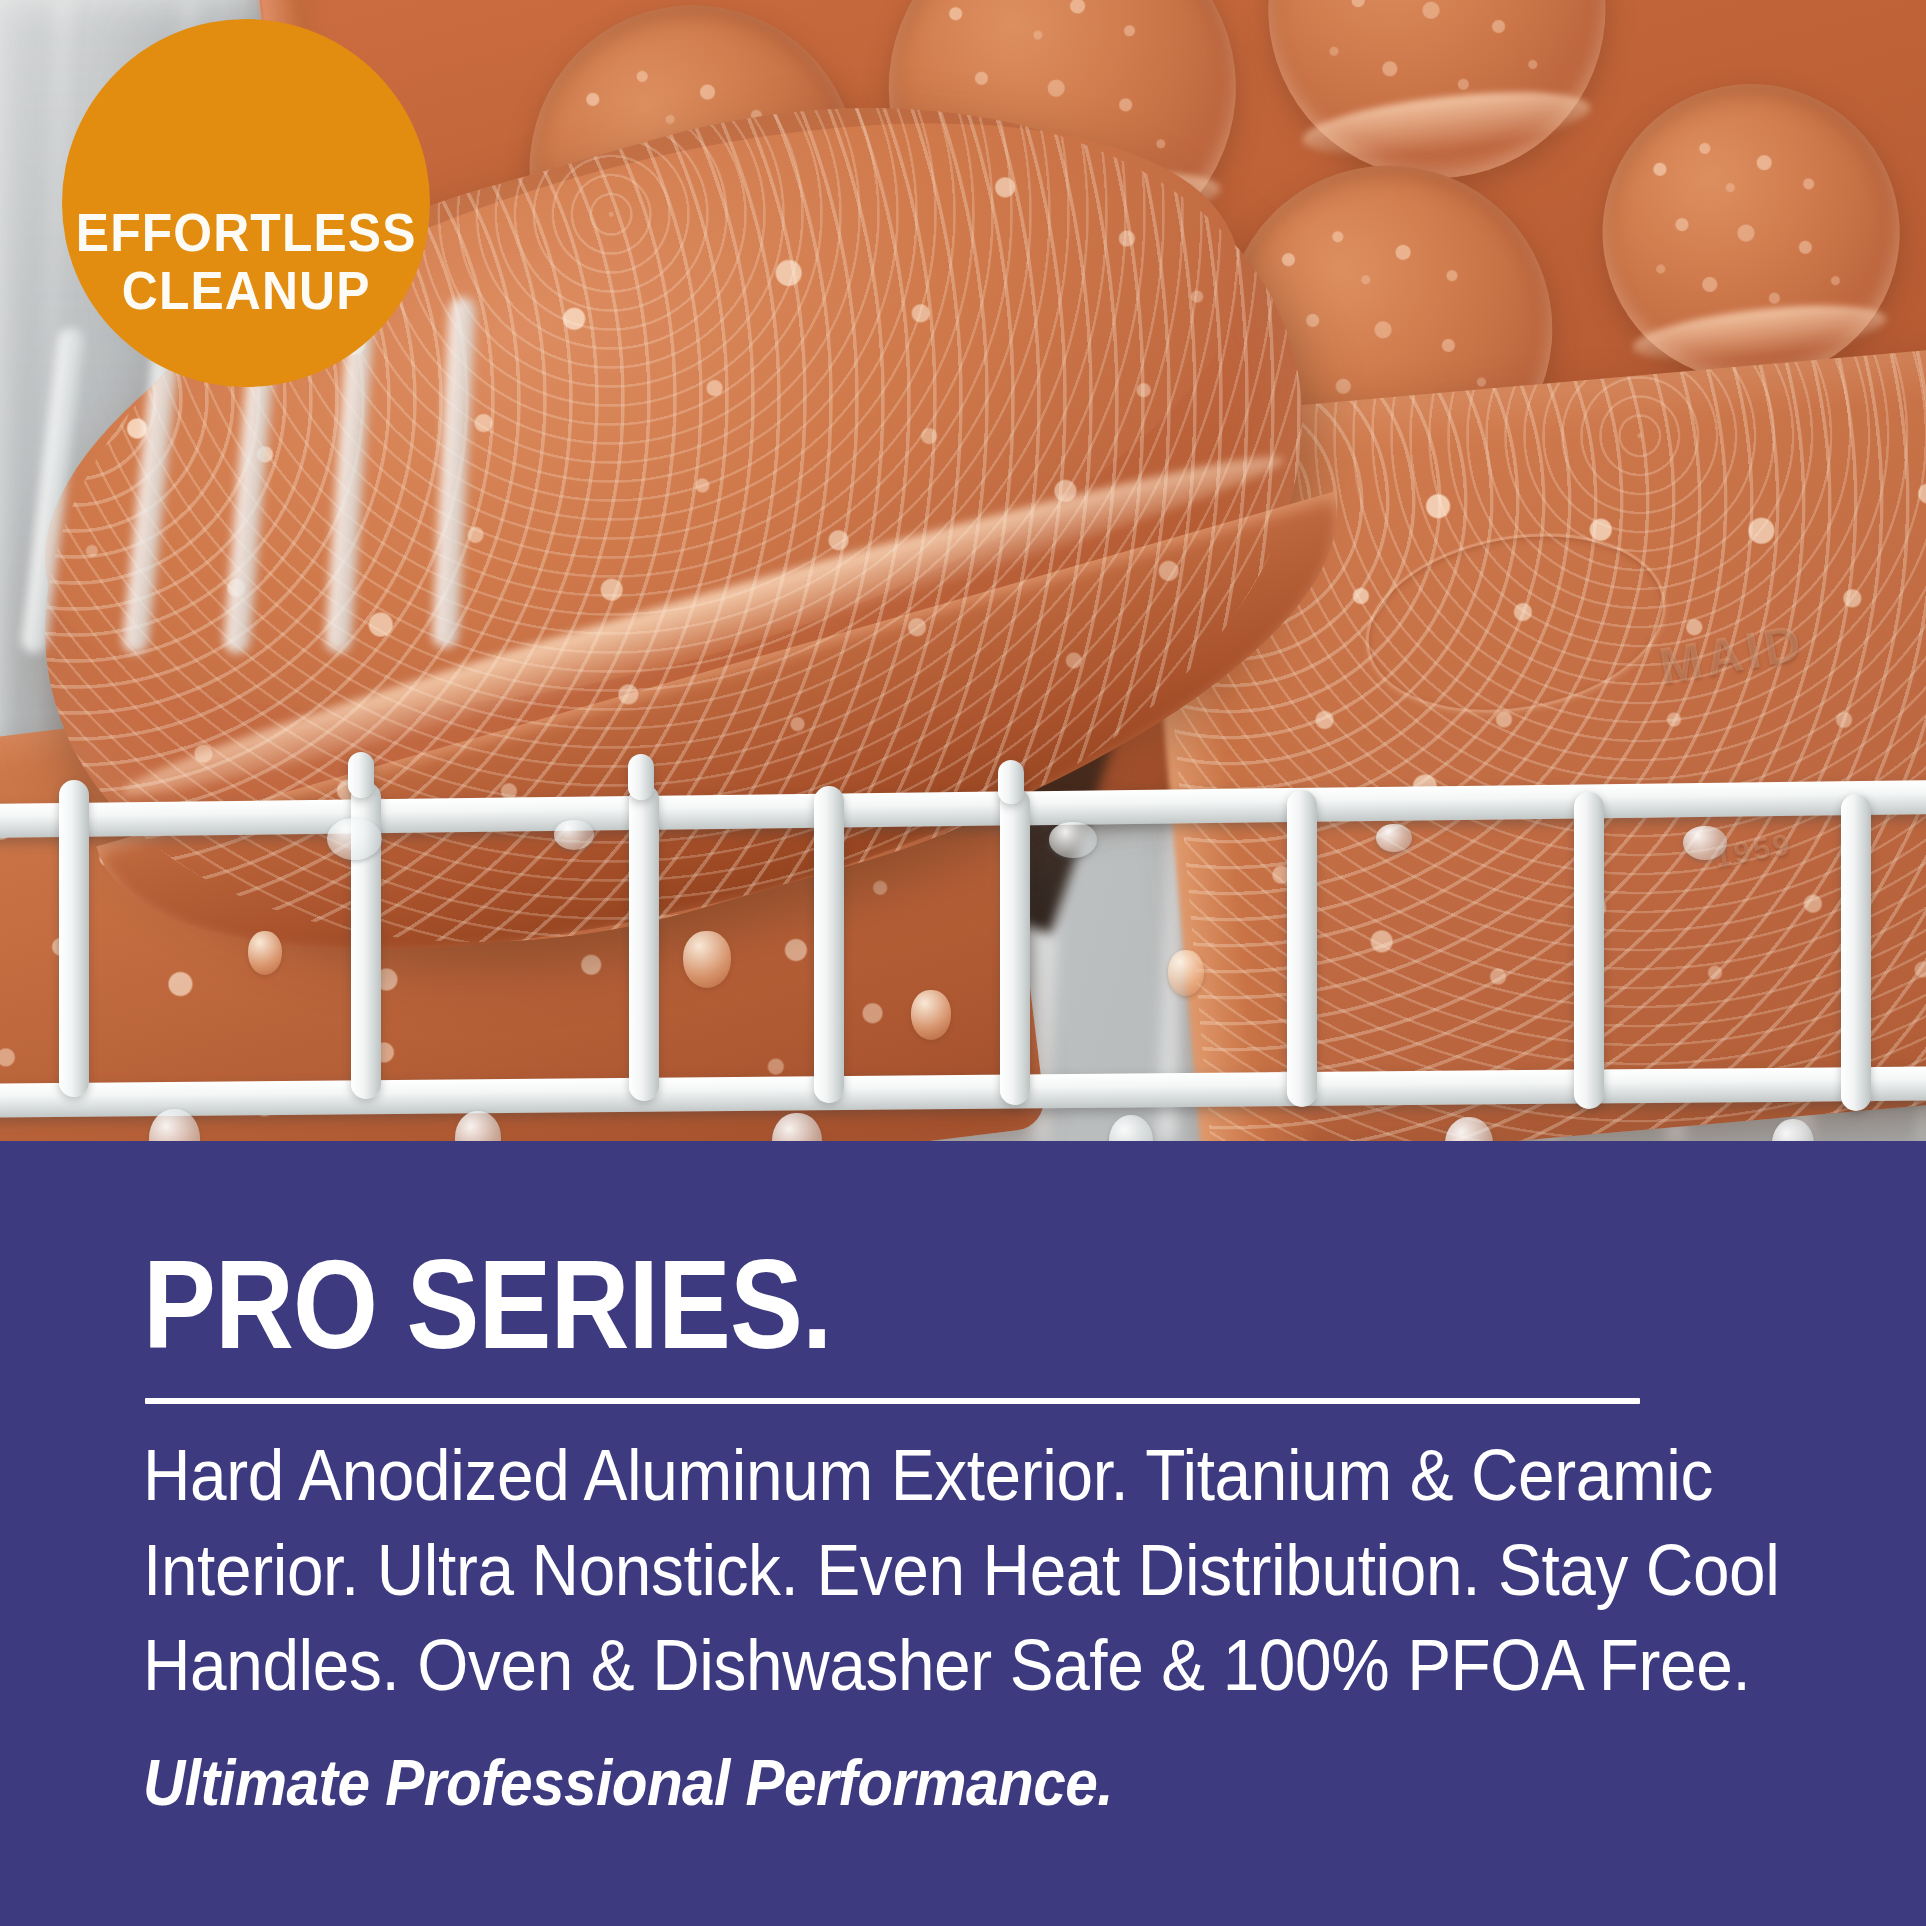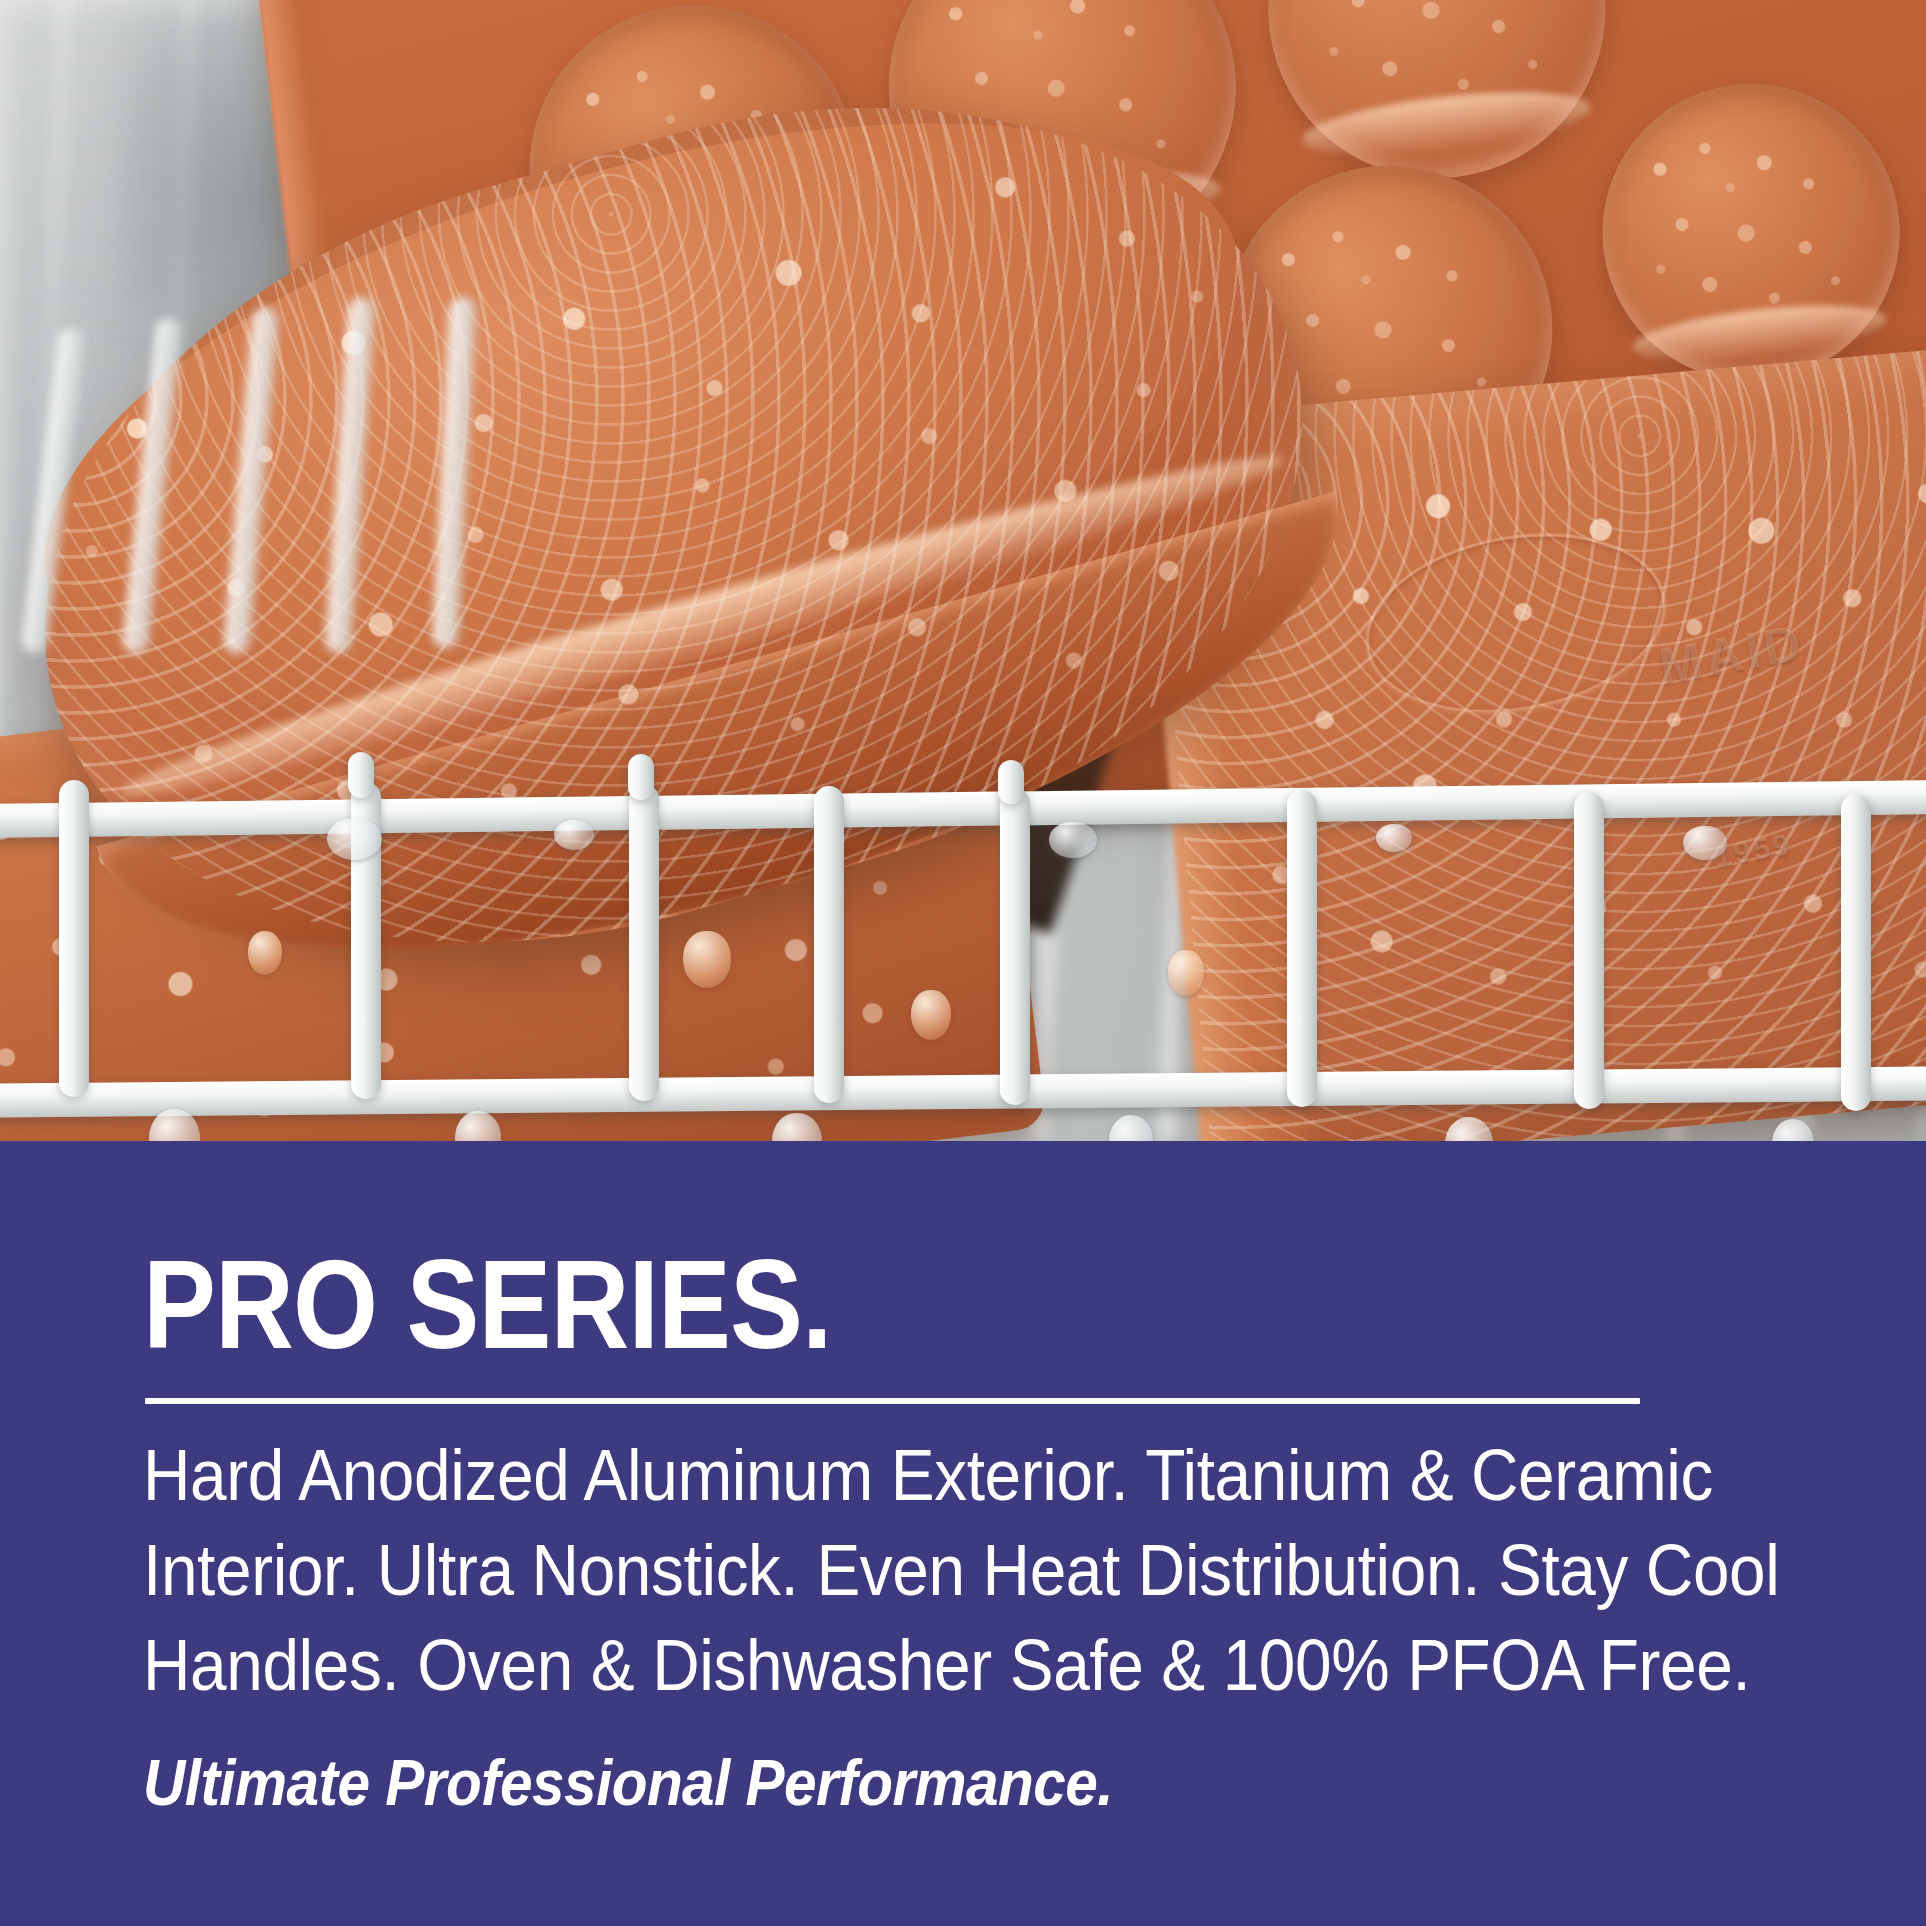--- a/index.html
+++ b/index.html
@@ -485,20 +485,26 @@
       <div class="drop" style="left:772px;  top:1113px; width:50px; height:57px;"></div>
       <div class="drop" style="left:1109px; top:1115px; width:44px; height:53px;"></div>
       <div class="drop" style="left:1445px; top:1117px; width:48px; height:55px;"></div>
       <div class="drop" style="left:1772px; top:1119px; width:42px; height:51px;"></div>
       <div class="drop-amber" style="left:683px;  top:931px; width:48px; height:57px;"></div>
       <div class="drop-amber" style="left:911px;  top:990px; width:40px; height:50px;"></div>
       <div class="drop-amber" style="left:1168px; top:950px; width:36px; height:46px;"></div>
       <div class="drop-amber" style="left:248px;  top:931px; width:34px; height:44px;"></div>
     </div>
 
+    <div class="badge">
+      <div class="badge-text">
+        <span class="badge-line">EFFORTLESS</span>
+        <span class="badge-line">CLEANUP</span>
+      </div>
+    </div>
   </div>
 
   <div class="panel"></div>
 
   <div class="headline">PRO SERIES.</div>
 
   <div class="divider"></div>
 
   <div class="body-copy">
     <span class="body-line">Hard Anodized Aluminum Exterior.  Titanium &amp; Ceramic</span>

